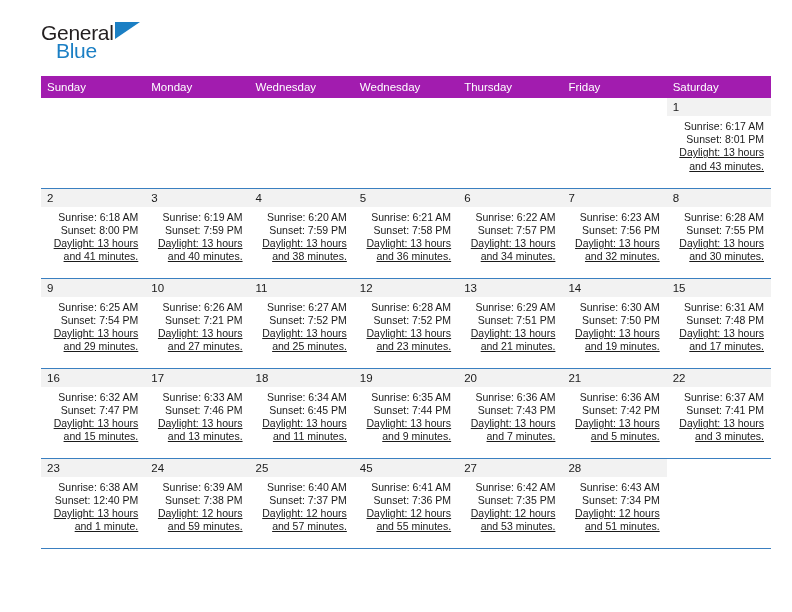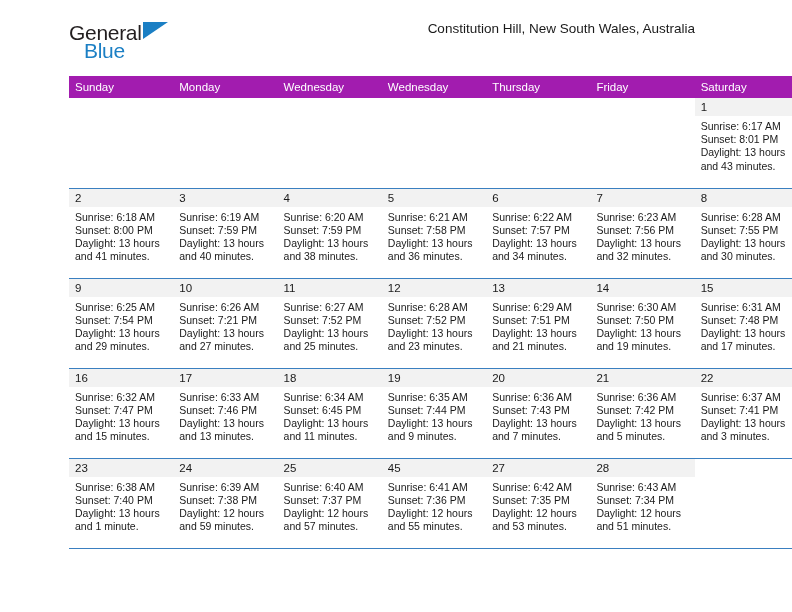--- a/index.html
+++ b/index.html
@@ -13,21 +13,20 @@
     font-family: "Liberation Sans", sans-serif;
     color: #000000;
     -webkit-font-smoothing: antialiased;
   }
   .page {
     position: relative;
     width: 708px;
     height: 612px;
     box-sizing: border-box;
     padding: 0 41px;
-    margin-left: 28px;
   }
 
   
   .header {
     position: relative;
     height: 76px;
     display: flex;
     align-items: flex-start;
     justify-content: space-between;
   }
@@ -118,39 +117,39 @@
     box-sizing: border-box;
     line-height: 12px;
   }
   td.blank .cell-inner { background: transparent; }
   td.blank .daynum { background: transparent; }
   .info {
     padding: 4px 7px 0 6px;
     font-size: 10.5px;
     line-height: 13.2px;
     color: #1a1a1a;
+    text-align: right;
   }
   .info div { white-space: nowrap; }
-  .info .daylight { white-space: normal; }
+  .info .daylight { white-space: normal; text-decoration: underline; }
 </style>
 </head>
 <body>
 
 <div class="page">
 
   <div class="header">
 
     <div class="brand">
       <span class="brand-general">General</span>
       <span class="brand-flag"></span>
       <span class="brand-blue">Blue</span>
     </div>
 
     <div class="title-wrap">
-      <div class="cal-subtitle">Constitution Hill, New South Wales, Australia</div>
     </div>
 
   </div>
 
   <table class="calendar">
     <thead>
       <tr>
         <th>Sunday</th>
         <th>Monday</th>
         <th>Wednesday</th>
@@ -418,21 +417,21 @@
               </div>
             </div>
           </td>
         </tr>
         <tr>
           <td class="">
             <div class="cell-inner">
               <span class="daynum">23</span>
               <div class="info">
                 <div>Sunrise: 6:38 AM</div>
-                <div>Sunset: 7:40 PM</div>
+                <div>Sunset: 12:40 PM</div>
                 <div class="daylight">Daylight: 13 hours and 1 minute.</div>
               </div>
             </div>
           </td>
           <td class="">
             <div class="cell-inner">
               <span class="daynum">24</span>
               <div class="info">
                 <div>Sunrise: 6:39 AM</div>
                 <div>Sunset: 7:38 PM</div>

